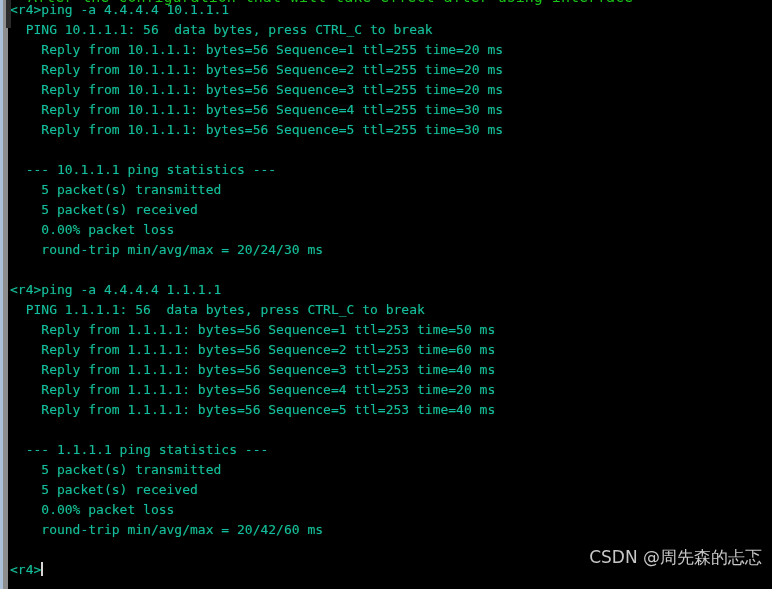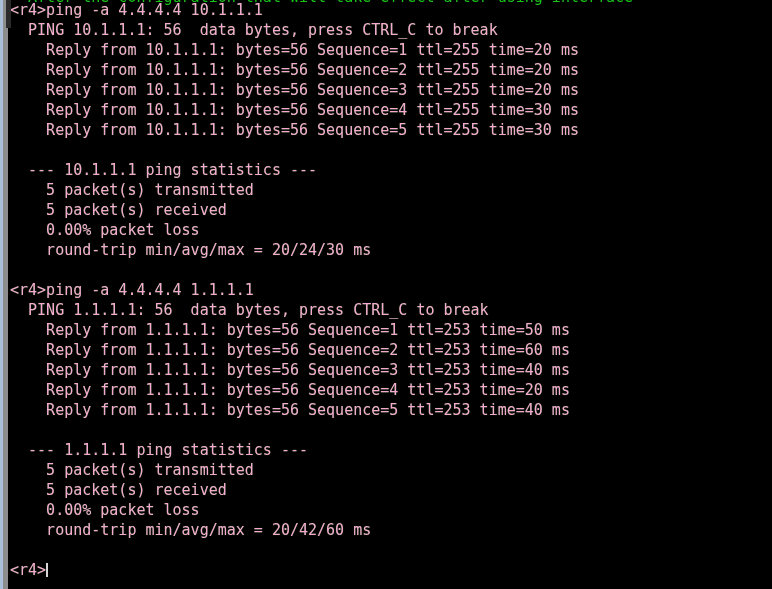--- a/index.html
+++ b/index.html
@@ -58,23 +58,23 @@
     background: #000000;
   }
 
   
   #console-output {
     position: absolute;
     left: 10px;
     top: 0;
     width: 762px;
     height: 589px;
-    color: #f9a8d4;
+    color: #14b8a6;
     font-family: "DejaVu Sans Mono", "Liberation Mono", monospace;
-    font-size: 15px;
+    font-size: 13px;
     line-height: 20px;
     white-space: pre;
     letter-spacing: 0px;
     text-shadow: 0 0 1px rgba(30, 220, 30, 0.45);
   }
   .line {
     height: 20px;
     white-space: pre;
   }
   .line.blank {
@@ -128,14 +128,15 @@
 
   <div id="console-output"><div class="line">&lt;r4&gt;ping -a 4.4.4.4 10.1.1.1</div><div class="line">  PING 10.1.1.1: 56  data bytes, press CTRL_C to break</div><div class="line">    Reply from 10.1.1.1: bytes=56 Sequence=1 ttl=255 time=20 ms</div><div class="line">    Reply from 10.1.1.1: bytes=56 Sequence=2 ttl=255 time=20 ms</div><div class="line">    Reply from 10.1.1.1: bytes=56 Sequence=3 ttl=255 time=20 ms</div><div class="line">    Reply from 10.1.1.1: bytes=56 Sequence=4 ttl=255 time=30 ms</div><div class="line">    Reply from 10.1.1.1: bytes=56 Sequence=5 ttl=255 time=30 ms</div><div class="line blank">&nbsp;</div><div class="line">  --- 10.1.1.1 ping statistics ---</div><div class="line">    5 packet(s) transmitted</div><div class="line">    5 packet(s) received</div><div class="line">    0.00% packet loss</div><div class="line">    round-trip min/avg/max = 20/24/30 ms</div><div class="line blank">&nbsp;</div><div class="line">&lt;r4&gt;ping -a 4.4.4.4 1.1.1.1</div><div class="line">  PING 1.1.1.1: 56  data bytes, press CTRL_C to break</div><div class="line">    Reply from 1.1.1.1: bytes=56 Sequence=1 ttl=253 time=50 ms</div><div class="line">    Reply from 1.1.1.1: bytes=56 Sequence=2 ttl=253 time=60 ms</div><div class="line">    Reply from 1.1.1.1: bytes=56 Sequence=3 ttl=253 time=40 ms</div><div class="line">    Reply from 1.1.1.1: bytes=56 Sequence=4 ttl=253 time=20 ms</div><div class="line">    Reply from 1.1.1.1: bytes=56 Sequence=5 ttl=253 time=40 ms</div><div class="line blank">&nbsp;</div><div class="line">  --- 1.1.1.1 ping statistics ---</div><div class="line">    5 packet(s) transmitted</div><div class="line">    5 packet(s) received</div><div class="line">    0.00% packet loss</div><div class="line">    round-trip min/avg/max = 20/42/60 ms</div><div class="line blank">&nbsp;</div><div class="line"><span>&lt;r4&gt;</span><span id="cursor-block"></span></div></div>
 
   <div id="left-chrome">
     <div id="scrollbar-track">
       <div id="scrollbar-thumb"></div>
     </div>
   </div>
   <div id="left-inner-edge"></div>
 
+  <div id="watermark">CSDN @周先森的忐忑</div>
 
 </div>
 
 </body></html>

